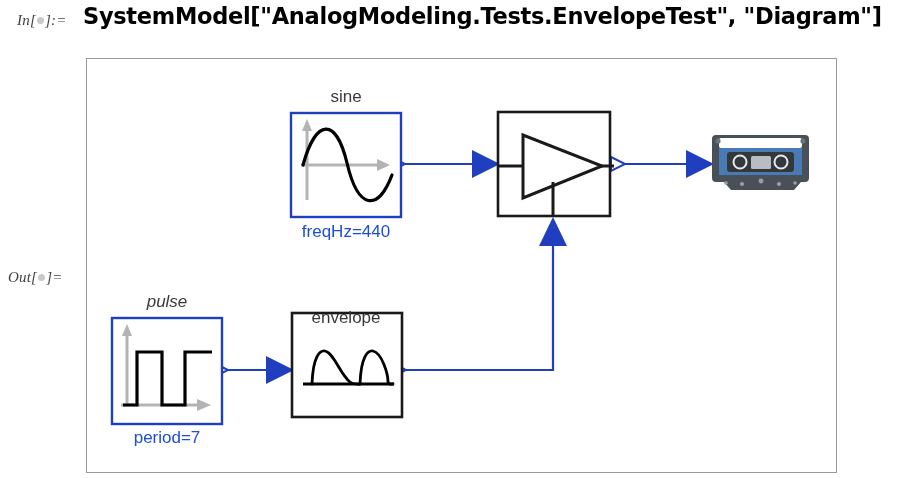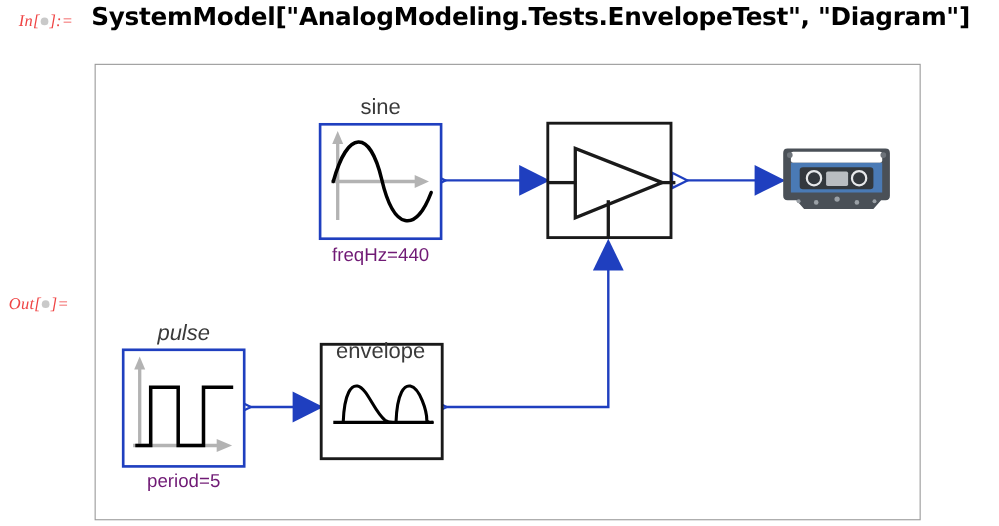--- a/index.html
+++ b/index.html
@@ -15,21 +15,21 @@
     font-family: "Liberation Sans", sans-serif;
     -webkit-font-smoothing: antialiased;
   }
 
   
   .cell-label {
     position: absolute;
     font-family: "Liberation Serif", serif;
     font-style: italic;
     font-size: 15px;
-    color: #ef4444;
+    color: #404040;
     white-space: nowrap;
     letter-spacing: 0.2px;
   }
   .cell-label .dot {
     display: inline-block;
     width: 7px;
     height: 7px;
     border-radius: 50%;
     background: #c9c9c9;
     vertical-align: 1px;
@@ -70,30 +70,30 @@
     top: 0;
     width: 908px;
     height: 478px;
     pointer-events: none;
   }
 
   
   .blk-label {
     position: absolute;
     font-family: "Liberation Sans", sans-serif;
-    font-size: 20px;
+    font-size: 17px;
     color: #3a3a3a;
     white-space: nowrap;
     text-align: center;
   }
   .blk-param {
     position: absolute;
     font-family: "Liberation Sans", sans-serif;
     font-size: 17px;
-    color: #701a75;
+    color: #1d4ed8;
     white-space: nowrap;
     text-align: center;
   }
 
   #sine-label     { left: 291px; top: 87px;  width: 110px; }
   #sine-param     { left: 281px; top: 222px; width: 130px; }
   #pulse-label    { left: 112px; top: 292px; width: 110px; font-style: italic; }
   #pulse-param    { left: 102px; top: 428px; width: 130px; }
   #envelope-label { left: 287px; top: 308px; width: 118px; }
 </style>
@@ -206,14 +206,14 @@
       <circle cx="718" cy="141" r="2.6" fill="#6d737a"></circle>
       <circle cx="803" cy="141" r="2.6" fill="#6d737a"></circle>
     </g>
   </g>
 
 </svg>
 
 <div class="blk-label" id="sine-label">sine</div>
 <div class="blk-param" id="sine-param">freqHz=440</div>
 <div class="blk-label" id="pulse-label">pulse</div>
-<div class="blk-param" id="pulse-param">period=5</div>
+<div class="blk-param" id="pulse-param">period=7</div>
 <div class="blk-label" id="envelope-label">envelope</div>
 
 </body></html>

